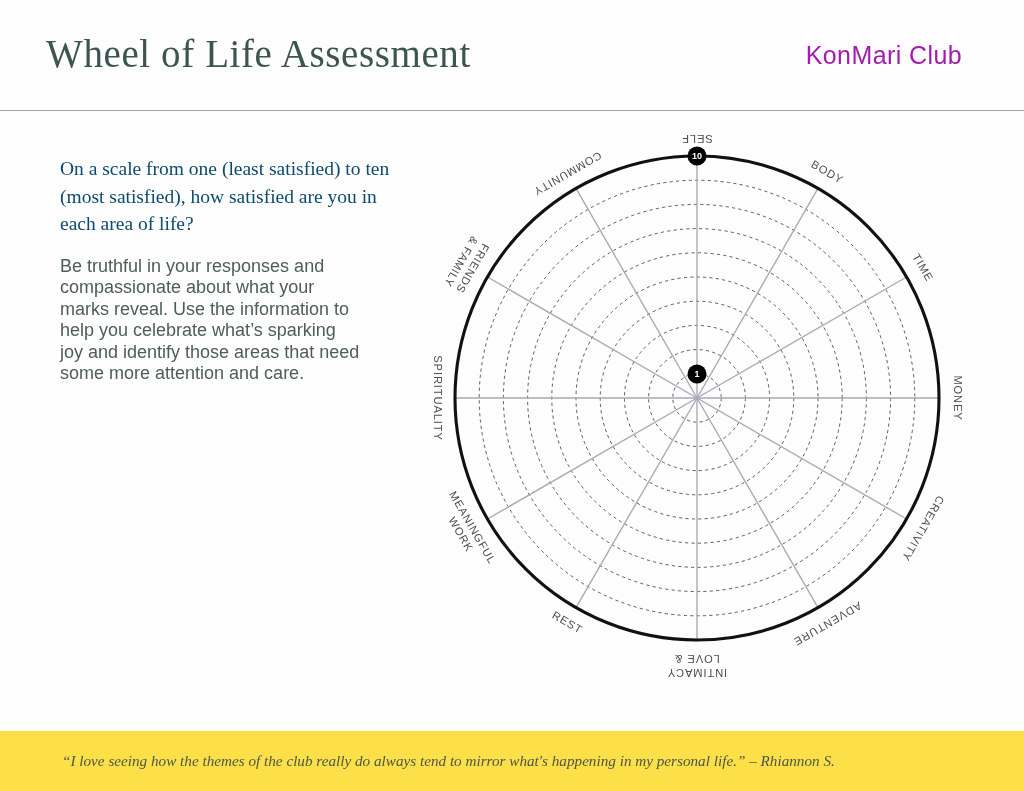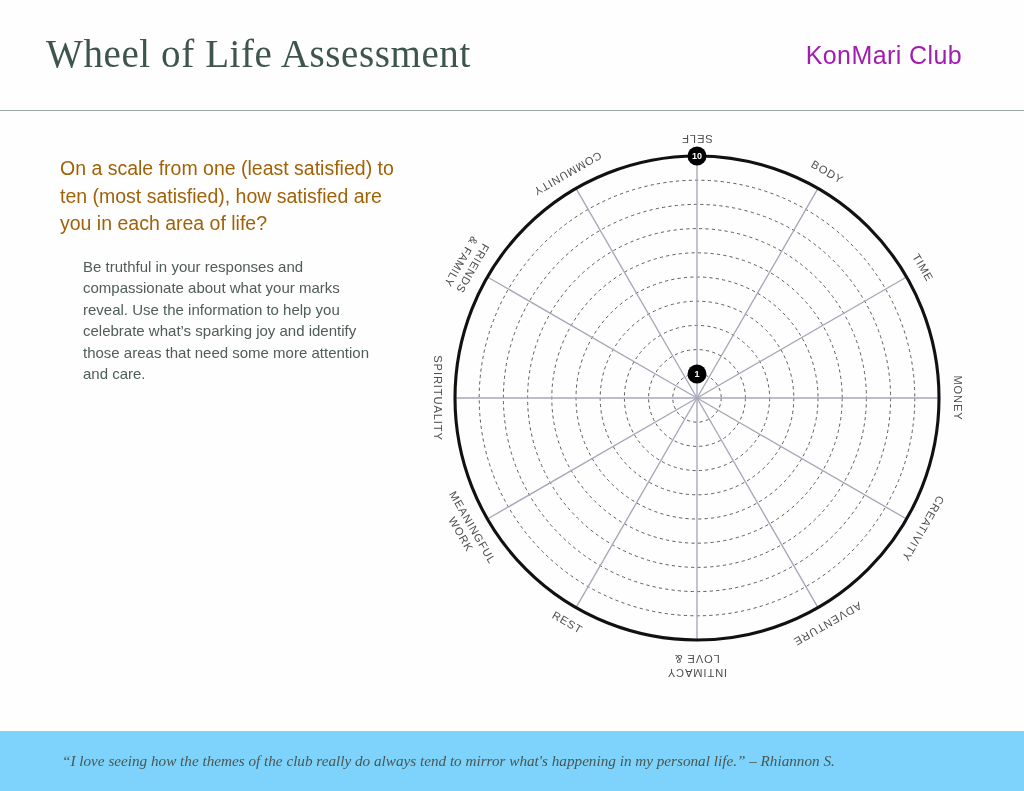--- a/index.html
+++ b/index.html
@@ -53,35 +53,34 @@
     letter-spacing: 0.4px;
     white-space: nowrap;
   }
 
   
   .intro {
     position: absolute;
     left: 60px;
     top: 155px;
     width: 345px;
-    font-family: Liberation Sans, sans-serif;
+    font-family: Liberation Serif, serif;
     font-size: 19.5px;
     line-height: 27.5px;
-    color: #a16207;
+    color: #0c4a6e;
   }
   .body-copy {
     position: absolute;
     left: 60px;
     top: 256px;
     width: 300px;
     font-family: "Liberation Sans", sans-serif;
-    font-size: 15px;
+    font-size: 18px;
     line-height: 21.4px;
     color: #4e5d57;
-    margin-left: 23px;
   }
 
   
   .wheel-wrap {
     position: absolute;
     left: 417px;
     top: 118px;
     width: 560px;
     height: 560px;
   }
@@ -124,21 +123,21 @@
     text-anchor: middle;
   }
 
   
   .footer {
     position: absolute;
     left: 0;
     top: 731px;
     width: 1024px;
     height: 60px;
-    background: #7dd3fc;
+    background: #fde047;
   }
   .footer-quote {
     position: absolute;
     left: 62px;
     top: 21px;
     font-family: "Liberation Serif", serif;
     font-style: italic;
     font-size: 15.2px;
     color: #4a564f;
     white-space: nowrap;

